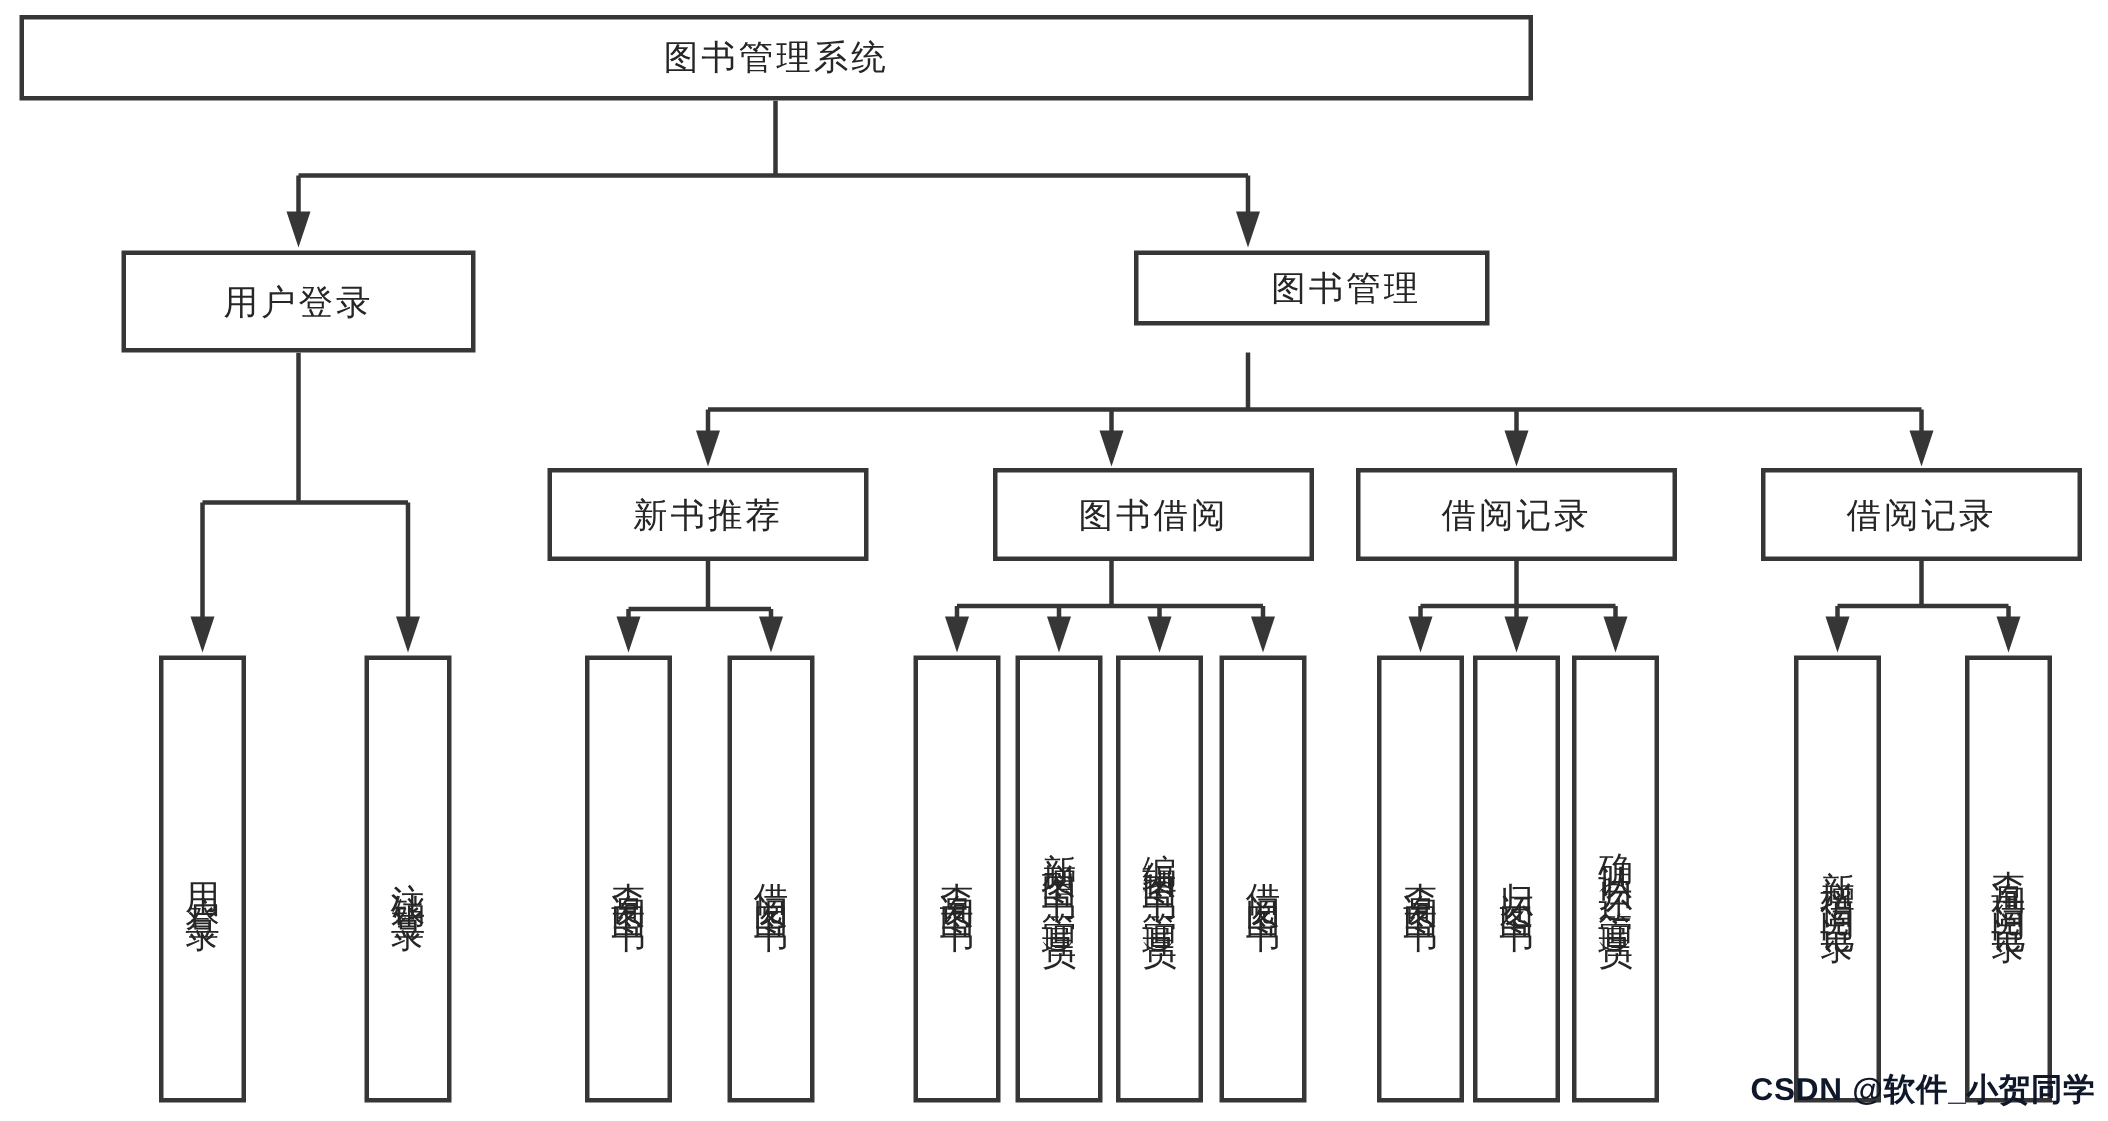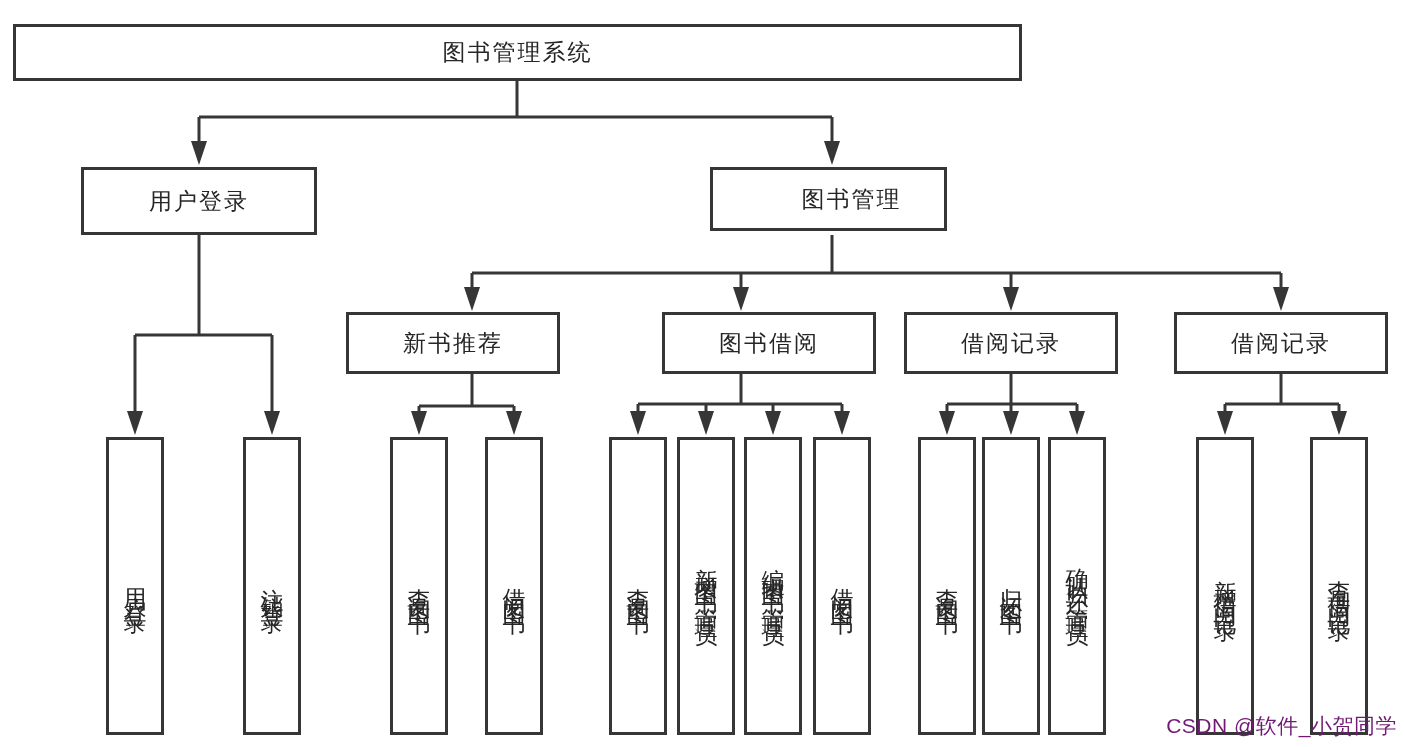--- a/index.html
+++ b/index.html
@@ -54,27 +54,27 @@
     z-index: 2;
   }
   .vbox span {
     writing-mode: vertical-rl;
     text-orientation: mixed;
     letter-spacing: 8px;
     line-height: 1;
     white-space: nowrap;
   }
   
-  .p-root { left: 13px;  top: 24px;  width: 1009px; height: 57px; }
+  .p-root { left: 13px;  top: 10px;  width: 1009px; height: 57px; }
   
   .p-login { left: 81px;  top: 167px; width: 236px; height: 68px; }
-  .p-mgmt  { left: 710px; top: 167px; width: 237px; height: 64px; padding-left: 46px; }
+  .p-mgmt  { left: 756px; top: 167px; width: 237px; height: 50px; padding-left: 46px; }
   
   .p-l3 { top: 312px; height: 62px; width: 214px; }
-  .p-rec     { left: 346px;  }
+  .p-rec     { left: 365px;  }
   .p-borrow  { left: 634px; margin-left: 28px;  }
   .p-current { left: 904px;  }
   .p-records { left: 1174px; }
   
   .p-a1 { left: 106px; }
   .p-a2 { left: 243px; }
   .p-b1 { left: 390px; }
   .p-b2 { left: 485px; }
   .p-c1 { left: 609px; }
   .p-c2 { left: 677px; }
@@ -84,23 +84,23 @@
   .p-d2 { left: 982px; }
   .p-d3 { left: 1048px; }
   .p-e1 { left: 1196px; }
   .p-e2 { left: 1310px; }
   
   .watermark {
     position: absolute;
     right: 8px;
     top: 712px;
     font-size: 21px;
-    font-weight: 400;
+    font-weight: 700;
     letter-spacing: 0.5px;
-    color: #701a75;
+    color: #0f172a;
     z-index: 5;
     white-space: nowrap;
   }
 </style>
 </head>
 <body>
 
 <div class="canvas">
 
   <svg class="connectors" viewBox="0 0 1405 747" xmlns="http://www.w3.org/2000/svg" aria-hidden="true">

